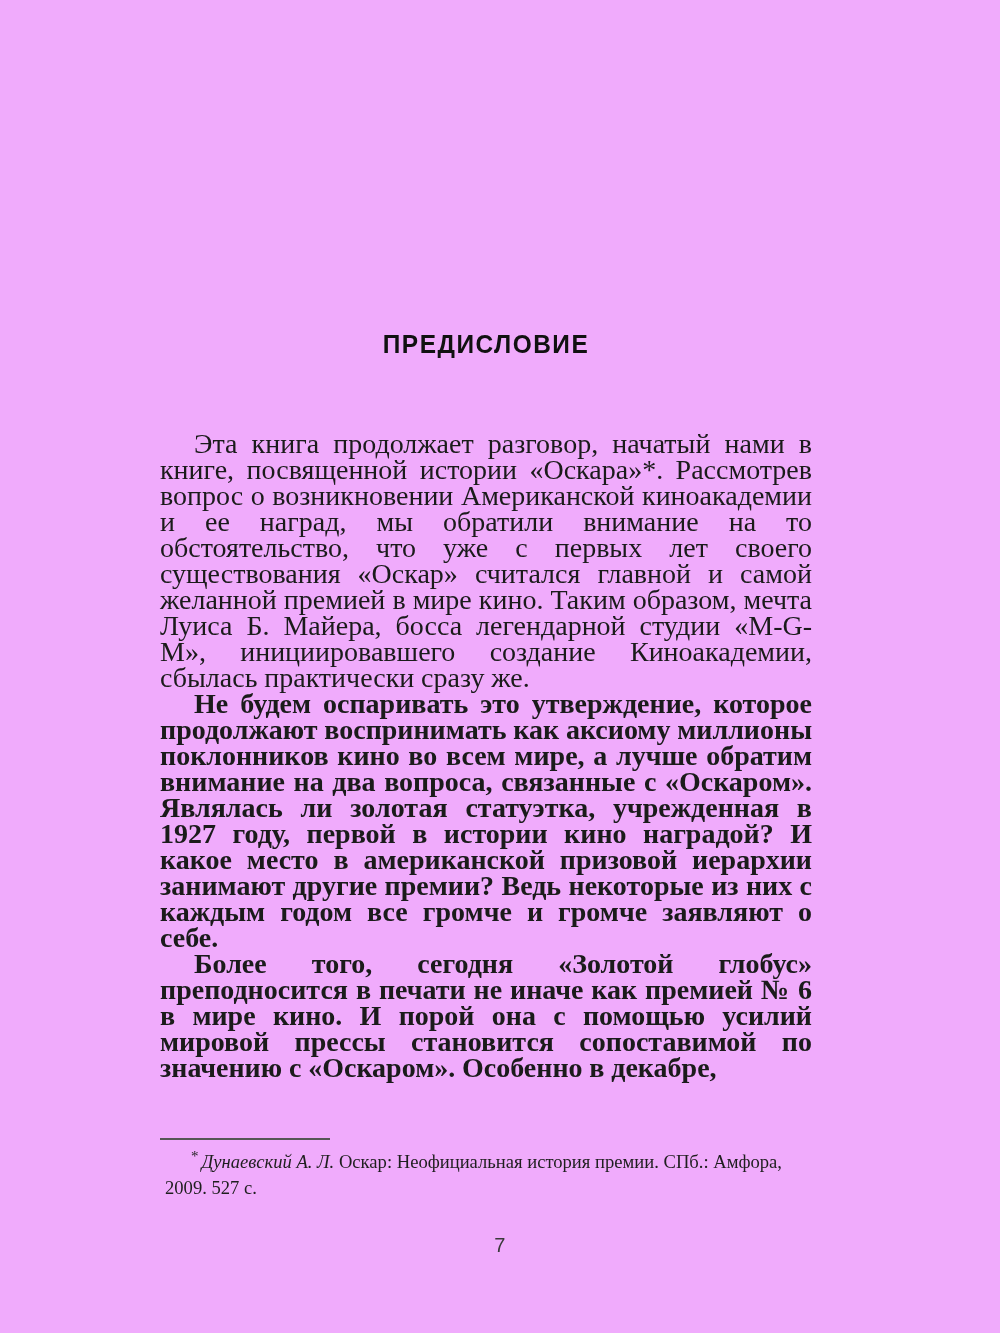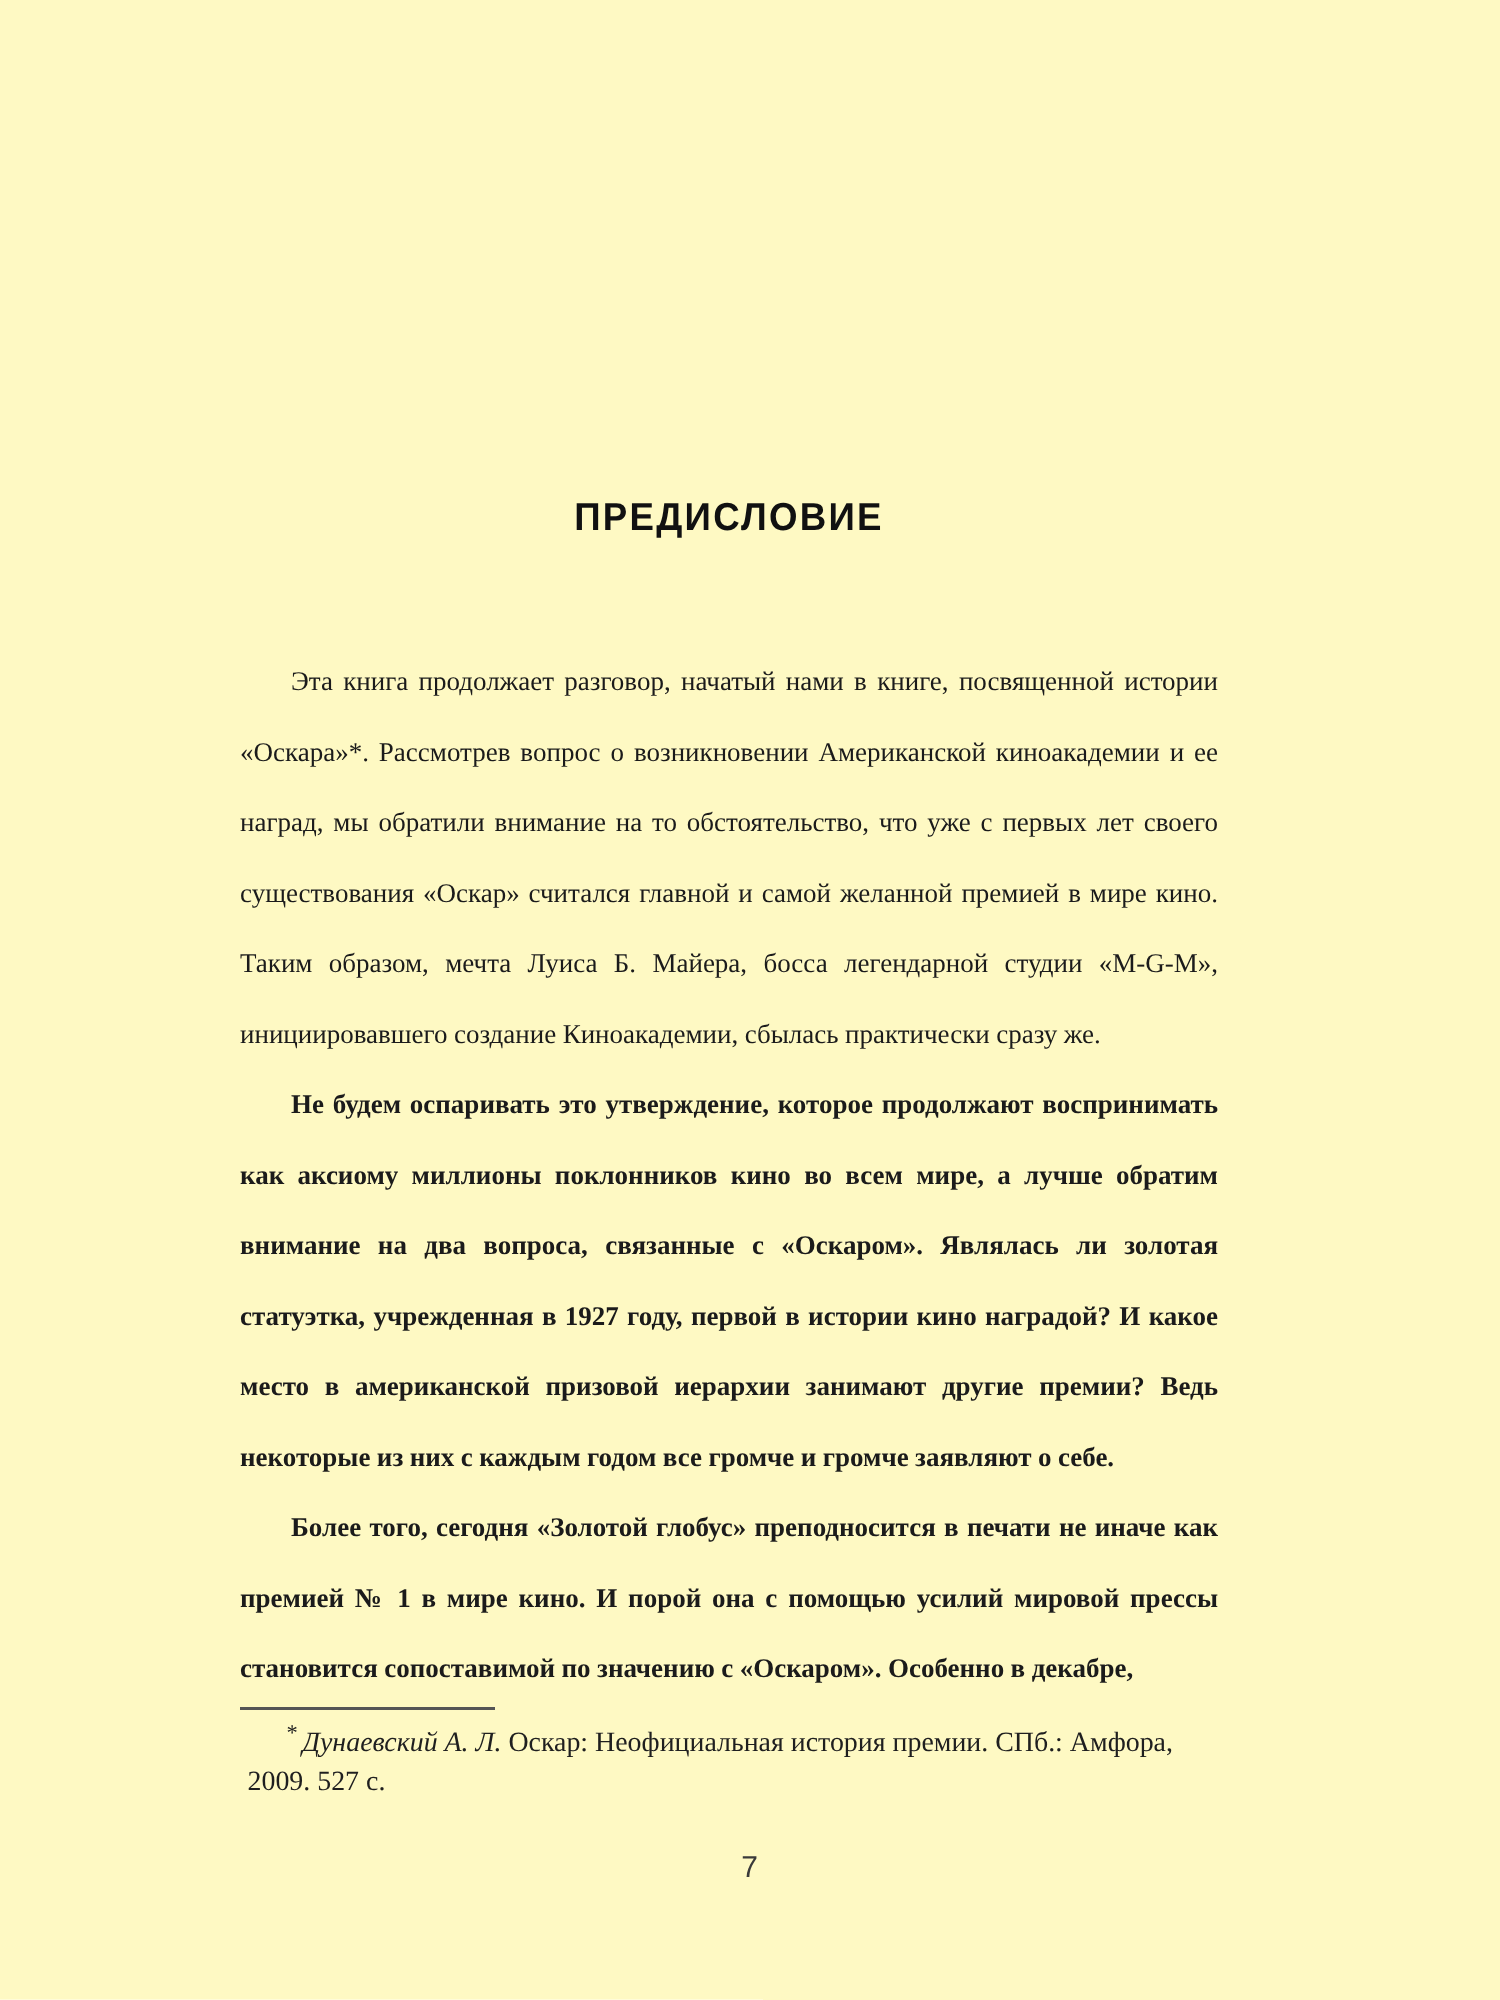--- a/index.html
+++ b/index.html
@@ -12,21 +12,21 @@
     background: #ffffff;
     font-family: "Liberation Serif", "DejaVu Serif", serif;
     color: #1b1b1b;
     overflow: hidden;
   }
 
   .page {
     position: relative;
     width: 1000px;
     height: 1333px;
-    background: #fef9c3;
+    background: #f0abfc;
     box-sizing: border-box;
   }
 
   
   .text-block {
     position: absolute;
     left: 160px;
     top: 330px;
     width: 652px;
   }
@@ -45,22 +45,22 @@
     transform: scaleX(0.94);
   }
 
   
   .body-copy {
     margin-top: 72px;
   }
 
   p.para {
     margin: 0;
-    font-size: 18px;
-    line-height: 47px;
+    font-size: 28px;
+    line-height: 26px;
     text-align: justify;
     text-indent: 34px;
     color: #1b1b1b;
     hyphens: manual;
     -webkit-hyphens: manual;
     word-spacing: -0.2px;
   }
 
   p.para + p.para {
     margin-top: 0;
@@ -121,21 +121,21 @@
 
 <div class="page">
 
   <div class="text-block">
 
     <h1 class="chapter-title">ПРЕДИСЛОВИЕ</h1>
 
     <div class="body-copy">
       <p class="para">Эта книга продолжает разговор, начатый нами в книге, посвященной истории «Оскара»*. Рассмотрев вопрос о возникновении Американской киноакадемии и ее наград, мы обратили внимание на то обстоятельство, что уже с первых лет своего существования «Оскар» считался главной и самой желанной премией в мире кино. Таким образом, мечта Луиса Б. Майера, босса легендарной студии «M-G-M», инициировавшего создание Киноакадемии, сбылась практически сразу же.</p>
       <p class="para">Не будем оспаривать это утверждение, которое продолжают воспринимать как аксиому миллионы поклонников кино во всем мире, а лучше обратим внимание на два вопроса, связанные с «Оскаром». Являлась ли золотая статуэтка, учрежденная в 1927 году, первой в истории кино наградой? И какое место в американской призовой иерархии занимают другие премии? Ведь некоторые из них с каждым годом все громче и громче заявляют о себе.</p>
-      <p class="para">Более того, сегодня «Золотой глобус» преподносится в печати не иначе как премией № 1 в мире кино. И порой она с помощью усилий мировой прессы становится сопоставимой по значению с «Оскаром». Особенно в декабре,</p>
+      <p class="para">Более того, сегодня «Золотой глобус» преподносится в печати не иначе как премией № 6 в мире кино. И порой она с помощью усилий мировой прессы становится сопоставимой по значению с «Оскаром». Особенно в декабре,</p>
     </div>
 
   </div>
 
   <div class="footnote-area">
     <hr class="footnote-rule">
     <p class="footnote-text">
       <span class="footnote-marker">*</span><span class="fn-author">Дунаевский А. Л.</span><span> Оскар: Неофициальная история премии. СПб.: Амфора, 2009. 527 с.</span>
     </p>
   </div>

